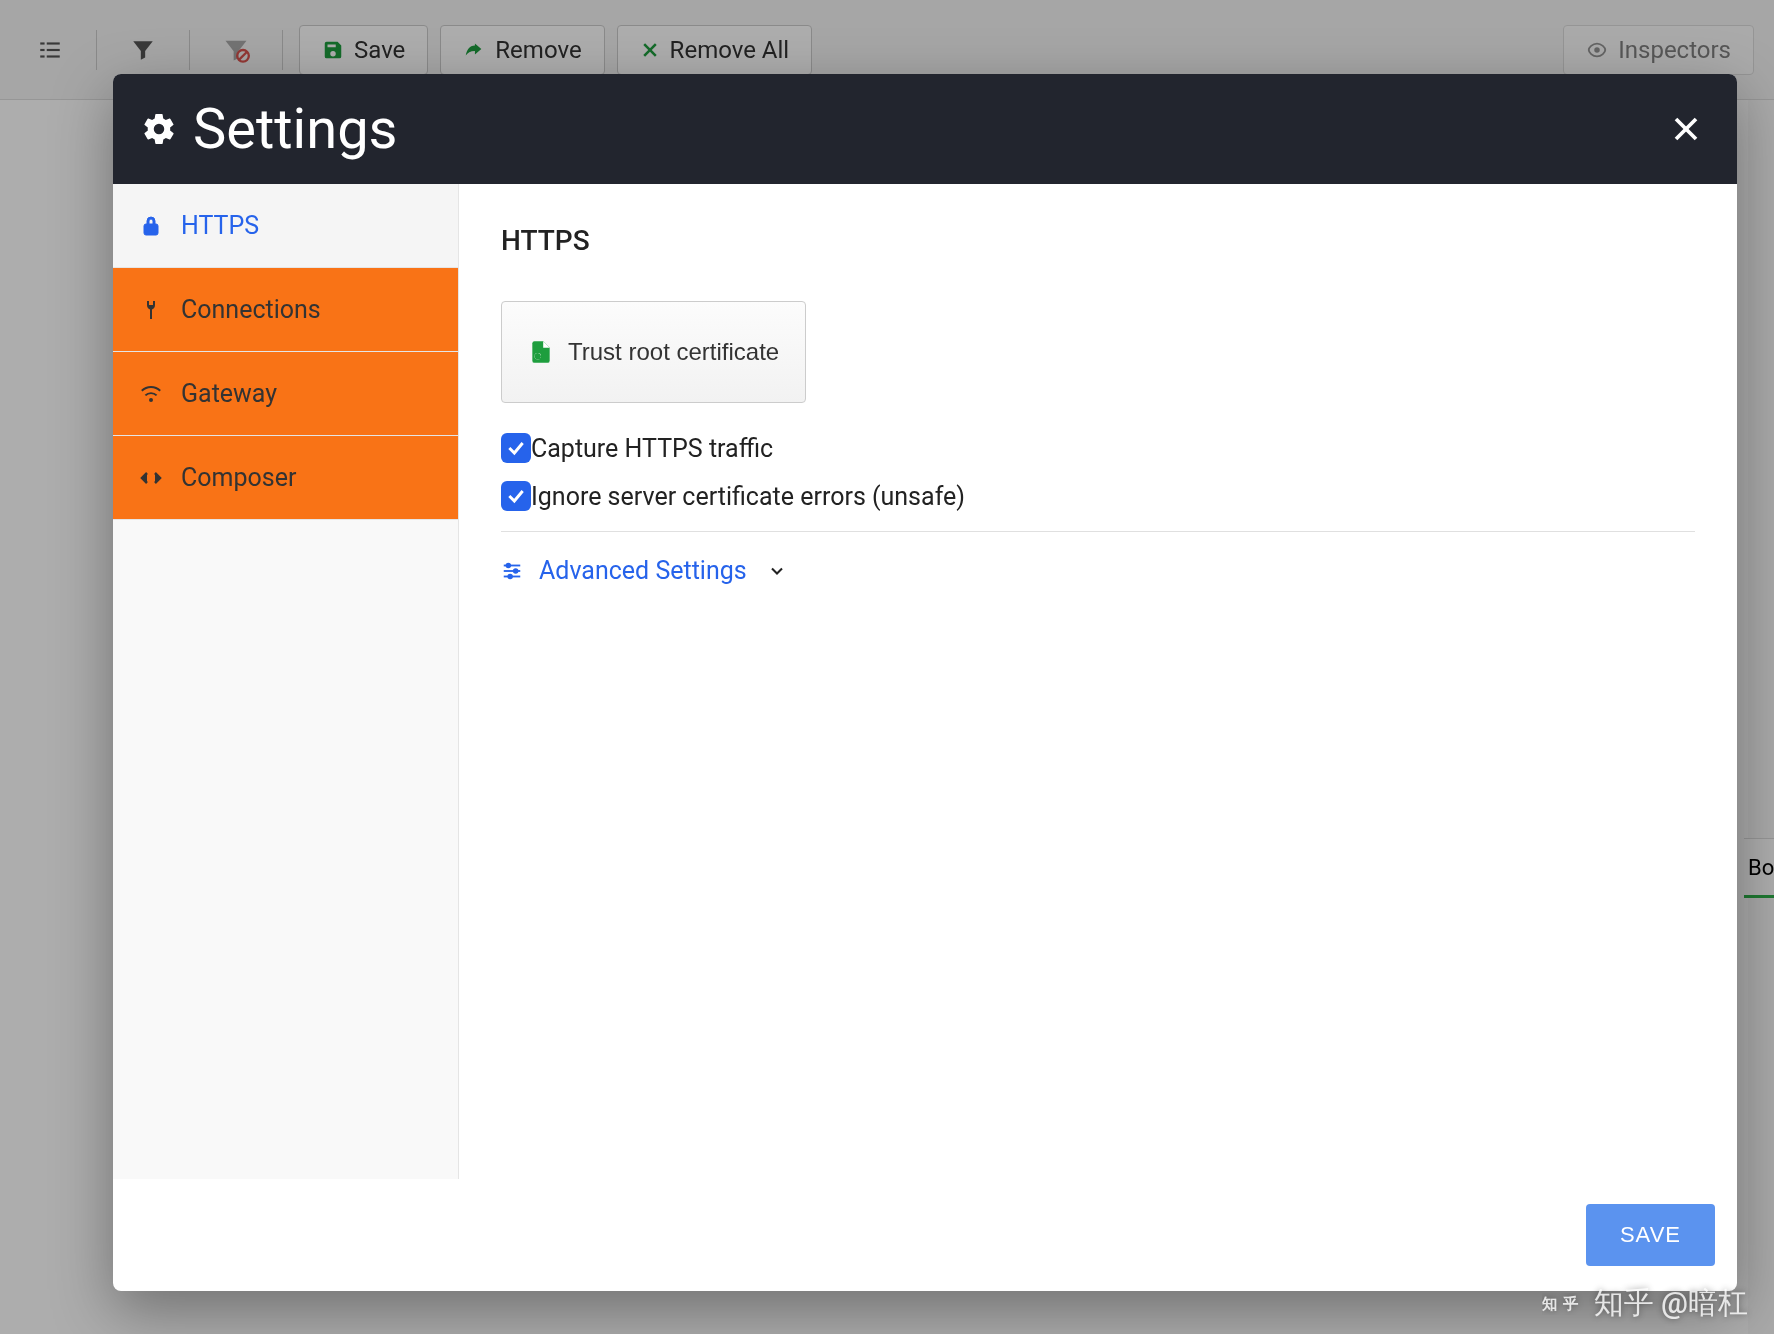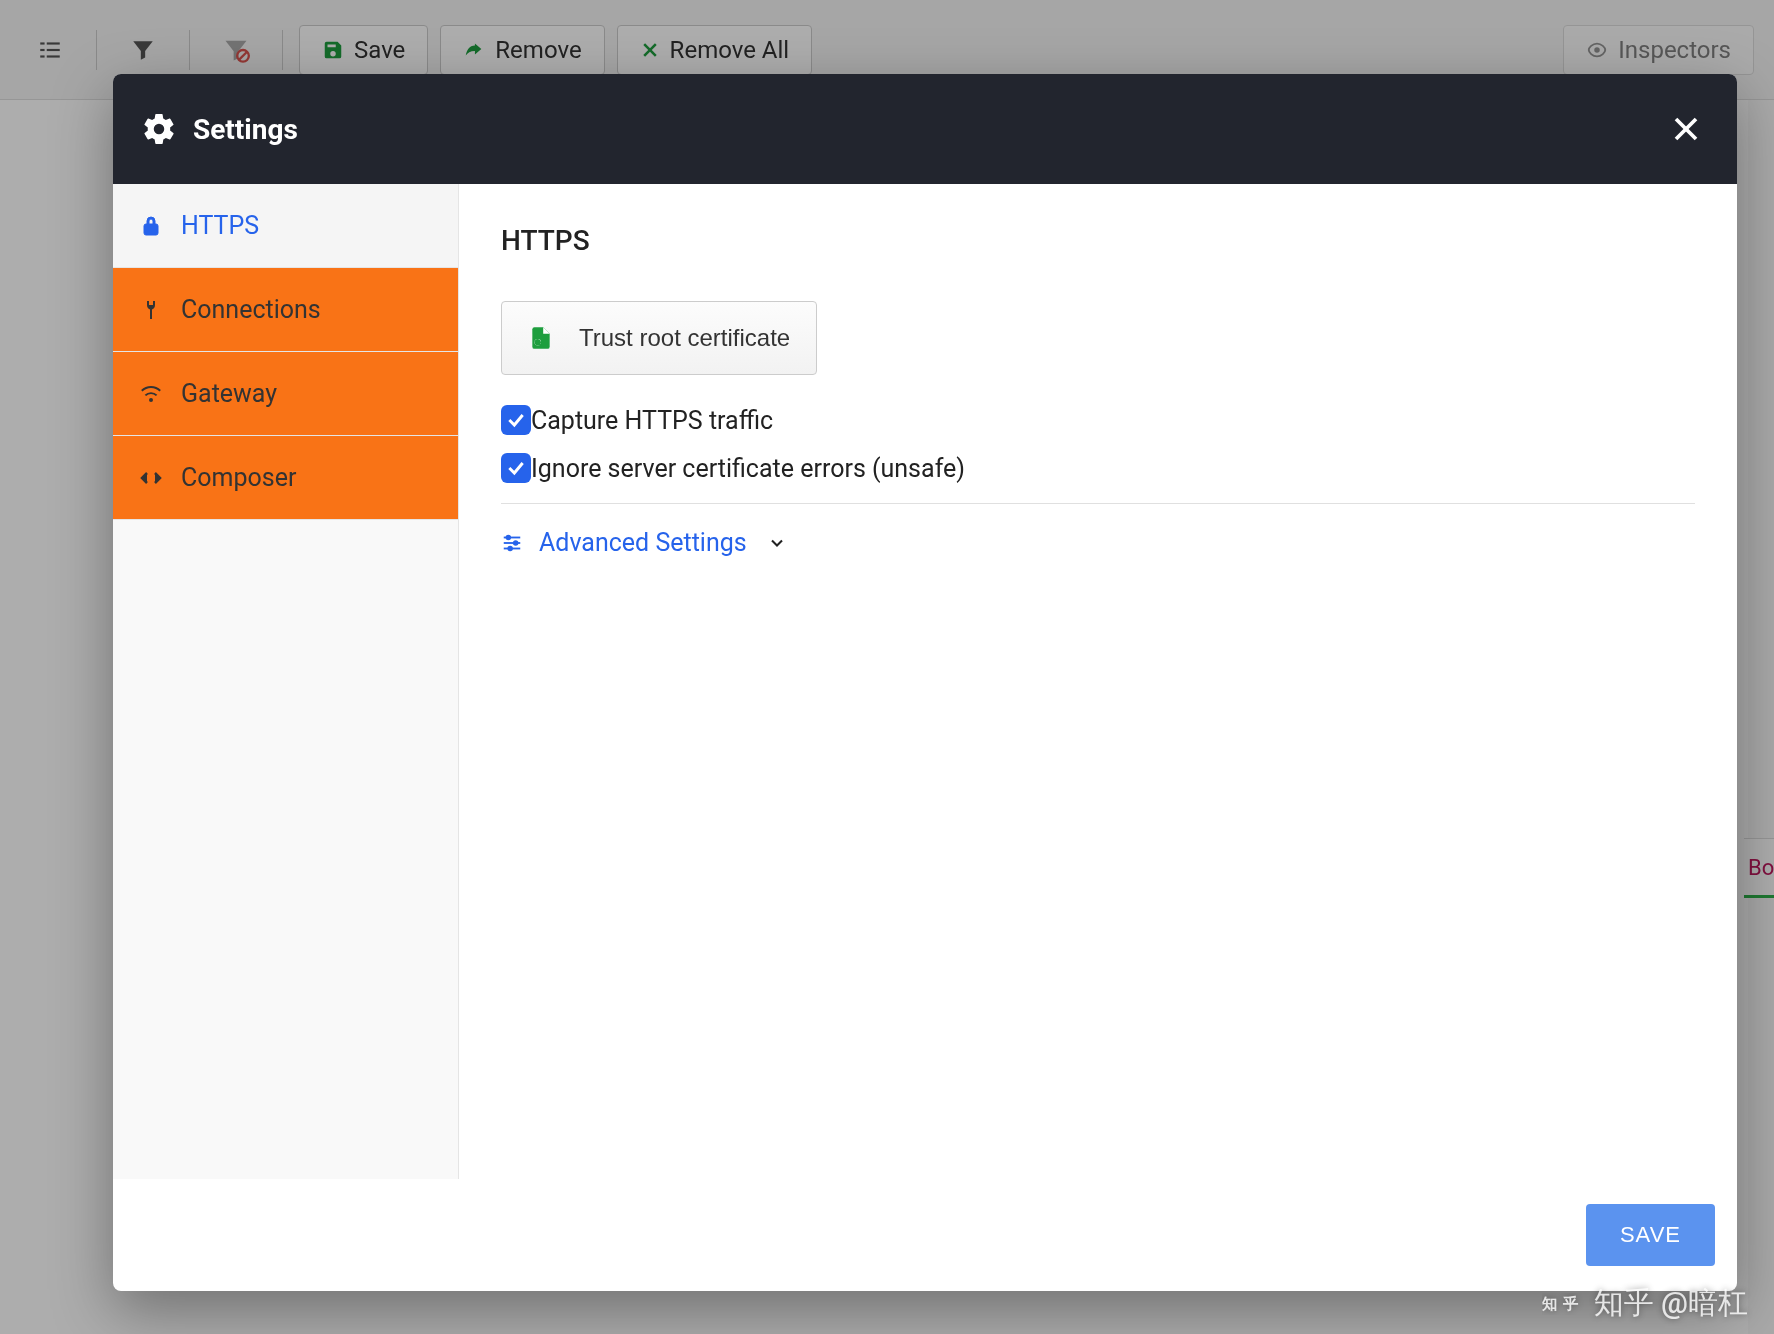--- a/index.html
+++ b/index.html
@@ -81,22 +81,22 @@
       align-items: center;
       padding: 0 36px 0 28px;
       justify-content: space-between;
     }
     .dialog-title-wrap {
       display: flex;
       align-items: center;
       gap: 16px;
     }
     .dialog-title {
-      font-size: 28px;
-      font-weight: 700;
+      font-size: 56px;
+      font-weight: 400;
     }
     .gear-svg { width: 36px; height: 36px; fill: #fff; }
 
     .dialog-close {
       cursor: pointer;
       display: flex;
       align-items: center;
       justify-content: center;
     }
     .dialog-close svg { width: 30px; height: 30px; stroke: #fff; stroke-width: 3; }
@@ -142,22 +142,22 @@
     }
     .section-title {
       font-size: 28px;
       font-weight: 500;
       color: #222;
       margin-bottom: 44px;
     }
     .cert-btn {
       display: inline-flex;
       align-items: center;
-      gap: 25px;
-      padding: 22px 26px;
+      gap: 14px;
+      padding: 36px 26px;
       border: 1px solid #ccc;
       border-radius: 4px;
       background: linear-gradient(#fcfcfc, #f2f2f2);
       font-size: 24px;
       color: #333;
       cursor: pointer;
       margin-bottom: 30px;
     }
     .cert-icon { width: 26px; height: 26px; fill: #1e9e3e; }
 
@@ -256,21 +256,21 @@
     .bg-right-tab {
       position: absolute;
       right: 0;
       top: 838px;
       width: 30px;
       height: 60px;
       background: #fff;
       border-top: 1px solid #ddd;
       border-bottom: 3px solid #2fb34a;
       font-size: 22px;
-      color: #be185d;
+      color: #000000;
       display: flex;
       align-items: center;
       padding-left: 4px;
       overflow: hidden;
     }
 
   </style>
 </head>
 <body>
 

